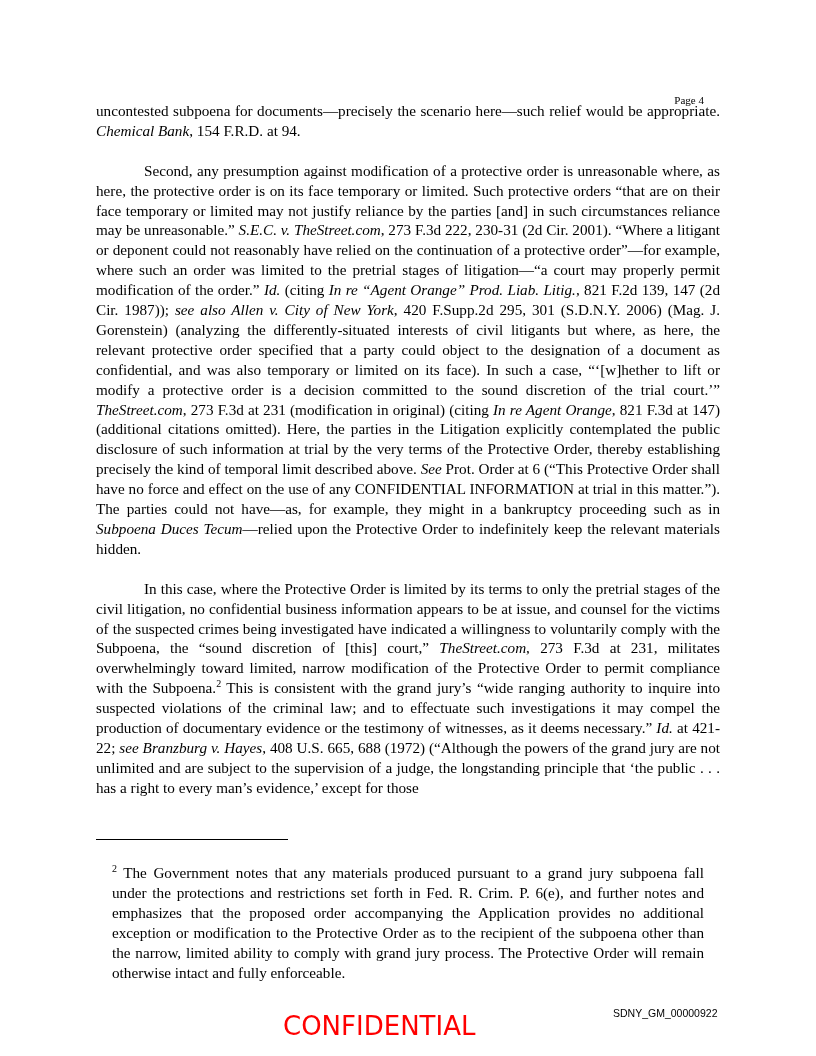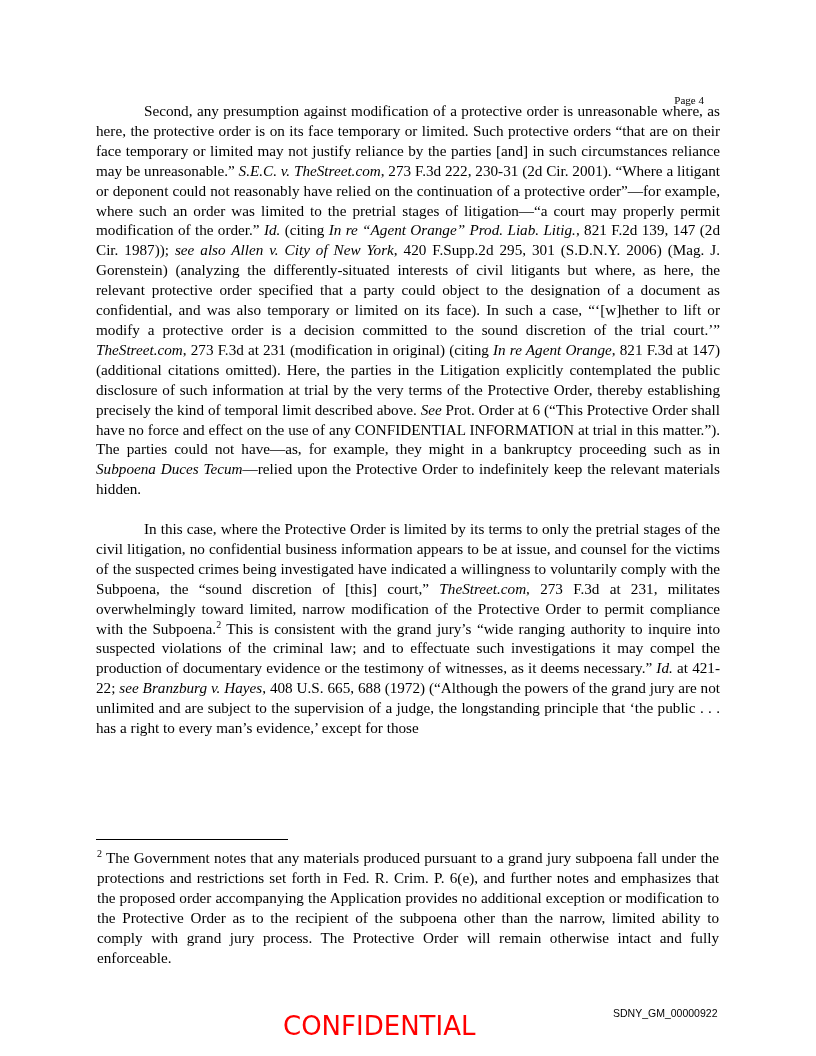--- a/index.html
+++ b/index.html
@@ -7,35 +7,36 @@
            font-family: "Liberation Serif", "DejaVu Serif", serif; color: #000; }
     .page-num { position: absolute; top: 48px; right: 112px; font-size: 11px; line-height: 20px; margin-top: 42px; }
     .body-text { position: absolute; left: 96px; width: 624px; top: 101px;
                  font-size: 15.2px; line-height: 19.9px; text-align: justify; }
     .body-text p { margin: 0 0 19.9px 0; }
     .body-text p.indent { text-indent: 48px; font-family: Liberation Serif, serif; }
     .fn-rule { position: absolute; left: 96px; top: 839px; width: 192px; height: 0;
                border-top: 1px solid #000; }
     .footnote { position: absolute; left: 96px; width: 624px; top: 847px;
                 font-size: 15.2px; line-height: 19.9px; text-align: justify; }
-    .footnote p { margin: 1px; }
+    .footnote p { margin: 16px; }
     sup { font-size: 10px; line-height: 0; vertical-align: 6px; }
     .bates { position: absolute; top: 1007px; left: 613px;
              font-family: "Liberation Sans", "DejaVu Sans", sans-serif; font-size: 10.5px; }
     .confidential { position: absolute; top: 1006px; left: 283px;
                     font-family: "DejaVu Sans", "Liberation Sans", sans-serif;
                     font-size: 26px; line-height: 40px; }
     i { font-style: italic; }
   </style>
 </head>
 <body>
 
 <div class="page-num">Page 4</div>
 
 <div class="body-text" id="body-text">
+    <p><span>uncontested subpoena for  documents—precisely the scenario here—such relief would be appropriate.  </span><i>Chemical Bank</i><span>, 154 F.R.D. at 94.</span></p>
     <p class="indent"><span>Second, any presumption against modification of a protective order is unreasonable where, as here, the protective order is on its face temporary or limited.  Such protective orders “that are on their face temporary or limited may not justify reliance by the parties [and] in such circumstances reliance may be unreasonable.”  </span><i>S.E.C. v. TheStreet.com</i><span>, 273 F.3d 222, 230-31 (2d Cir. 2001).  “Where a litigant or deponent could not reasonably have relied on the continuation of a protective order”—for example, where such an order was limited to the pretrial stages of litigation—“a court may properly permit modification of the order.”  </span><i>Id.</i><span> (citing </span><i>In re “Agent Orange” Prod. Liab. Litig.</i><span>, 821 F.2d 139, 147 (2d Cir. 1987)); </span><i>see also Allen v. City of New York</i><span>, 420 F.Supp.2d 295, 301 (S.D.N.Y. 2006) (Mag. J. Gorenstein) (analyzing the differently-situated interests of civil litigants but where, as here, the relevant protective order specified that a party could object to the designation of a document as confidential, and was also temporary or limited on its face).  In such a case, “‘[w]hether to lift or modify a protective order is a decision committed to the sound discretion of the trial court.’”  </span><i>TheStreet.com</i><span>, 273 F.3d at 231 (modification in original) (citing </span><i>In re Agent Orange</i><span>, 821 F.3d at 147) (additional citations omitted).  Here, the parties in the Litigation explicitly contemplated the public disclosure of such information at trial by the very terms of the Protective Order, thereby establishing precisely the kind of temporal limit described above.  </span><i>See</i><span> Prot. Order at 6 (“This Protective Order shall have no force and effect on the use of any CONFIDENTIAL INFORMATION at trial in this matter.”).  The parties could not have—as, for example, they might in a bankruptcy proceeding such as in </span><i>Subpoena Duces Tecum</i><span>—relied upon the Protective Order to indefinitely keep the relevant materials hidden.</span></p>
     <p class="indent"><span>In this case, where  the Protective Order is limited by its terms to only the pretrial stages of the civil litigation, no confidential business information appears to be at issue, and counsel for the victims of the suspected crimes being investigated have indicated a willingness to voluntarily comply with the Subpoena, the “sound discretion of [this] court,” </span><i>TheStreet.com</i><span>, 273 F.3d at 231, militates overwhelmingly toward limited, narrow modification of the Protective Order to permit compliance with the Subpoena.</span><sup>2</sup><span>  This is consistent with the grand jury’s “wide ranging authority to inquire into suspected violations of the criminal law; and to effectuate such investigations it may compel the production of documentary evidence or the testimony of witnesses, as it deems necessary.”  </span><i>Id.</i><span> at 421-22; </span><i>see Branzburg v. Hayes</i><span>, 408 U.S. 665, 688 (1972) (“Although the powers of the grand jury are not unlimited and are subject to the supervision of a judge, the longstanding principle that ‘the public . . . has a right to every man’s evidence,’ except for those</span></p>
   </div>
 
 <div class="fn-rule"></div>
 
 <div class="footnote">
   <p><sup>2</sup><span> The Government notes that any materials produced pursuant to a grand jury subpoena fall under the protections and restrictions set forth in Fed. R. Crim. P. 6(e), and further notes and emphasizes that the proposed order accompanying the Application provides no additional exception or modification to the Protective Order as to the recipient of the subpoena other than the narrow, limited ability to comply with grand jury process.  The Protective Order will remain otherwise intact and fully enforceable.</span></p>
 </div>
 

